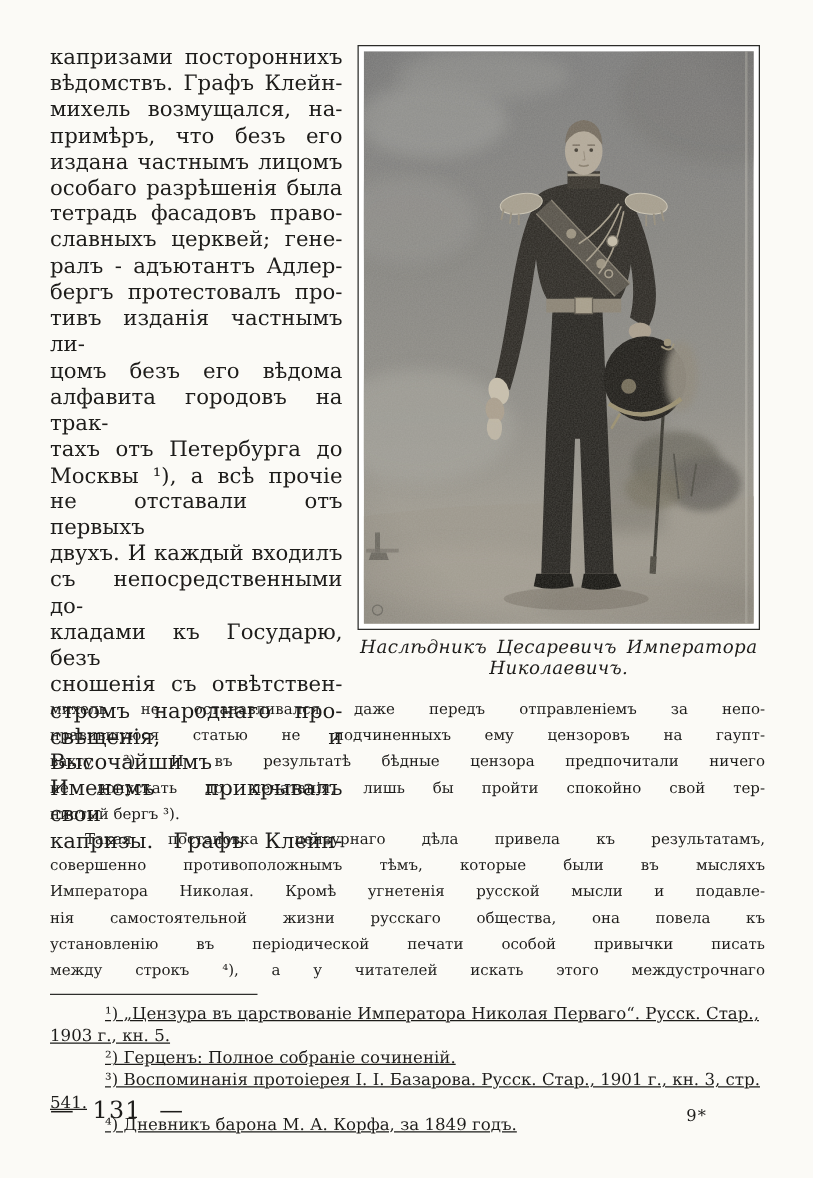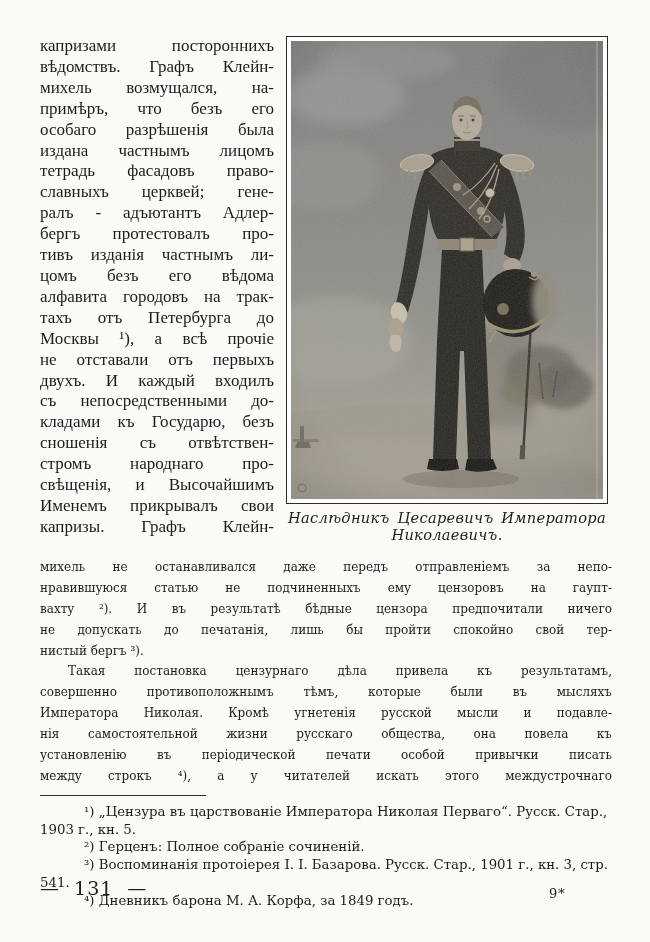--- a/index.html
+++ b/index.html
@@ -7,21 +7,21 @@
     width:650px;height:942px;position:relative;overflow:hidden;
     background:#fbfaf6;color:#1d1c1a;
     font-family:"DejaVu Serif","Liberation Serif",serif;
   }
   .page{position:absolute;inset:0;}
   
   .leftcol{
     position:absolute;left:40px;top:36px;width:234px;
     font-size:17px;line-height:20.9px;
   }
-  .leftcol div{text-align:justify;text-align-last:justify;font-family:Liberation Serif, serif;}
+  .leftcol div{text-align:justify;text-align-last:justify;}
   
   .body-lines{
     position:absolute;left:40px;width:572px;
     font-size:12px;line-height:20.9px;
   }
   #para1{top:557px;}
   #para2{top:632px;margin-top:29px;}
   .body-lines div{text-align:justify;text-align-last:justify;}
   #para1 div:last-child{text-align-last:left;}
   #para2 div:first-child{text-indent:28px;}
@@ -35,40 +35,40 @@
   .caption{
     position:absolute;left:280px;top:509px;width:334px;text-align:center;
     font-style:italic;font-size:14.6px;letter-spacing:.3px;word-spacing:3px;
   }
   
   .fn-divider{position:absolute;left:40px;top:795px;width:166px;border-top:1.4px solid #2e2e2c;}
   .footnotes{
     position:absolute;left:40px;top:803px;width:580px;
     font-size:13.3px;line-height:17.7px;
   }
-  .footnotes div{text-indent:44px;}
+  .footnotes div{text-indent:44px;text-decoration:underline;}
   
   .footer-num{
     position:absolute;left:40px;top:877px;width:572px;text-align:left;
     font-size:19px;letter-spacing:1px;word-spacing:7px;
   }
   .sig{position:absolute;left:549px;top:886px;font-size:13px;letter-spacing:1px;}
 </style>
 </head>
 <body>
 
 <div class="page">
 
   <div class="leftcol">
       <div>капризами постороннихъ</div>
       <div>вѣдомствъ. Графъ Клейн-</div>
       <div>михель возмущался, на-</div>
       <div>примѣръ, что безъ его</div>
+      <div>издана частнымъ лицомъ</div>
       <div>особаго разрѣшенія была</div>
-      <div>издана частнымъ лицомъ</div>
       <div>тетрадь фасадовъ право-</div>
       <div>славныхъ церквей; гене-</div>
       <div>ралъ - адъютантъ Адлер-</div>
       <div>бергъ протестовалъ про-</div>
       <div>тивъ изданія частнымъ ли-</div>
       <div>цомъ безъ его вѣдома</div>
       <div>алфавита городовъ на трак-</div>
       <div>тахъ отъ Петербурга до</div>
       <div>Москвы ¹), а всѣ прочіе</div>
       <div>не отставали отъ первыхъ</div>

